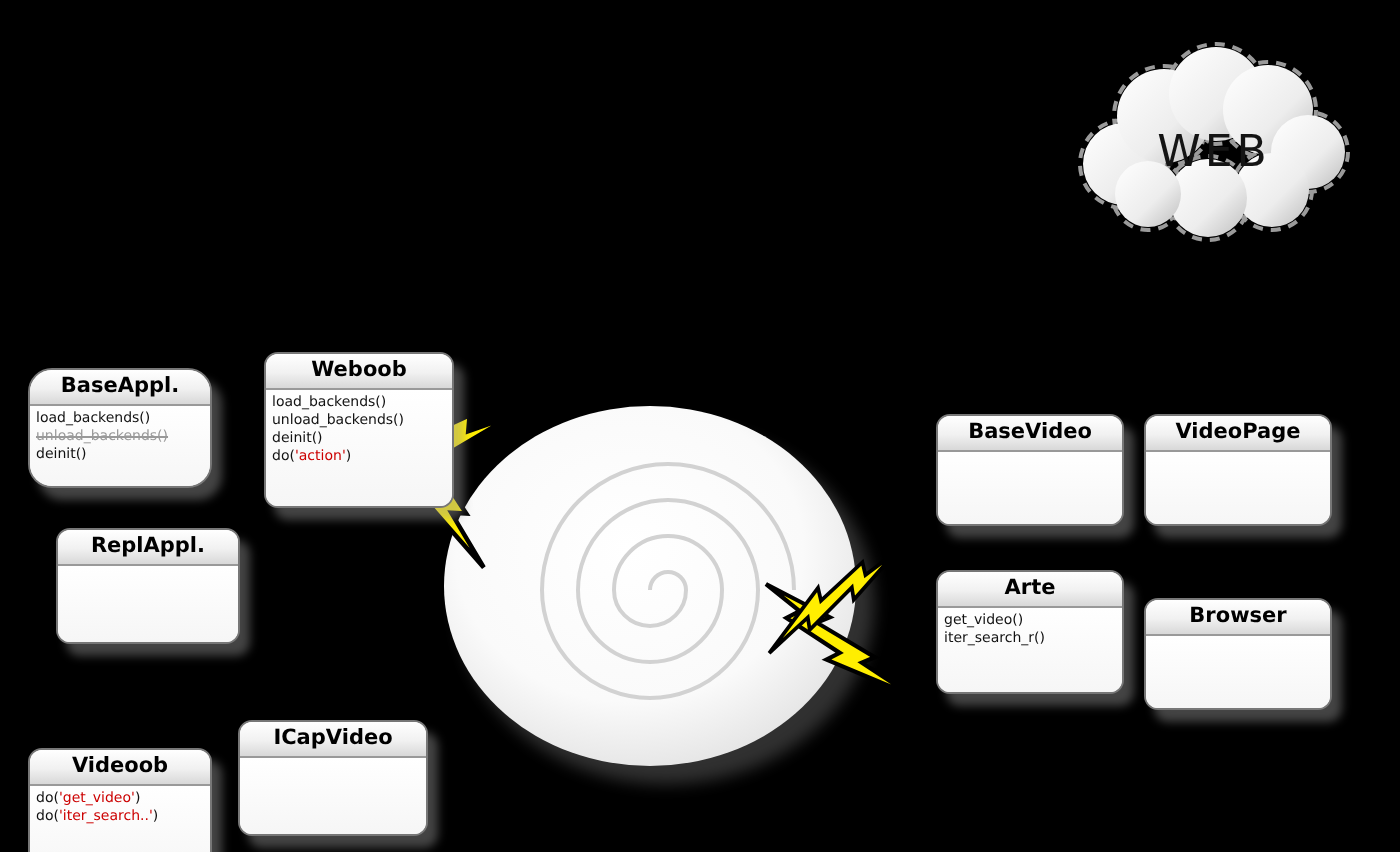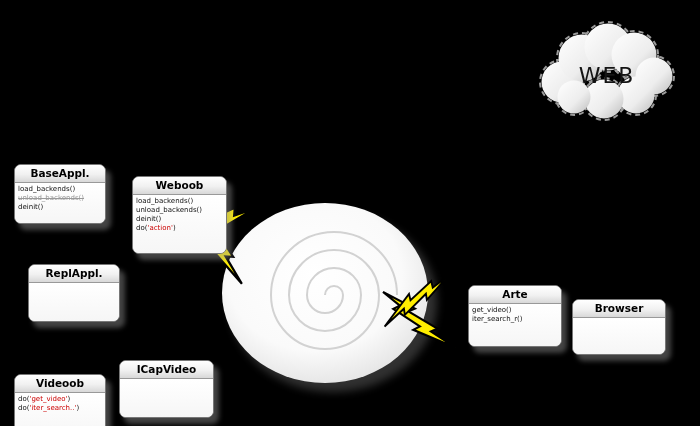--- a/index.html
+++ b/index.html
@@ -14,21 +14,21 @@
   .uml-title{flex:0 0 auto;text-align:center;font-weight:bold;font-size:10.5px;color:#000;
        padding:2px 2px 3px 2px;border-bottom:1px solid #999;
        background:linear-gradient(180deg,#ffffff 0%,#f1f1f1 55%,#d8d8d8 100%);}
   .uml-body{flex:1 1 auto;background:linear-gradient(180deg,#ffffff 0%,#f6f6f6 100%);
        padding:2px 3px;font-size:7px;line-height:9px;color:#111;}
   .m{white-space:nowrap;overflow:hidden;}
   .red{color:#cc0000;}
   .muted-strike{color:#999;text-decoration:line-through;}
 
   
-  #box-baseappl {left:14px; top:164px; width:90px; height:58px;}
+  #box-baseappl {left:14px; top:184px; width:90px; height:58px;border-radius:12px;}
   #box-weboob   {left:119px;top:176px; width:93px; height:76px;margin-left:13px;}
   #box-replappl {left:28px; top:264px; width:90px; height:56px;}
   #box-videoob  {left:14px; top:358px; width:90px; height:62px;margin-top:16px;}
   #box-icapvideo{left:119px;top:360px; width:93px; height:56px;}
   #box-basevideo{left:468px;top:207px; width:92px; height:54px;}
   #box-videopage{left:572px;top:207px; width:92px; height:54px;}
   #box-arte     {left:468px;top:285px; width:92px; height:60px;}
   #box-browser  {left:572px;top:299px; width:92px; height:54px;}
 </style>
 </head>
@@ -135,21 +135,29 @@
         <span>do(</span><span class="red">'iter_search..'</span><span>)</span>
       </div>
     </div>
   </div>
 
   <div class="uml" id="box-icapvideo">
     <div class="uml-title">ICapVideo</div>
     <div class="uml-body"></div>
   </div>
 
+  <div class="uml" id="box-basevideo">
+    <div class="uml-title">BaseVideo</div>
+    <div class="uml-body"></div>
+  </div>
 
+  <div class="uml" id="box-videopage">
+    <div class="uml-title">VideoPage</div>
+    <div class="uml-body"></div>
+  </div>
 
   <div class="uml" id="box-arte">
     <div class="uml-title">Arte</div>
     <div class="uml-body">
       <div class="m">get_video()</div>
       <div class="m">iter_search_r()</div>
     </div>
   </div>
 
   <div class="uml" id="box-browser">

